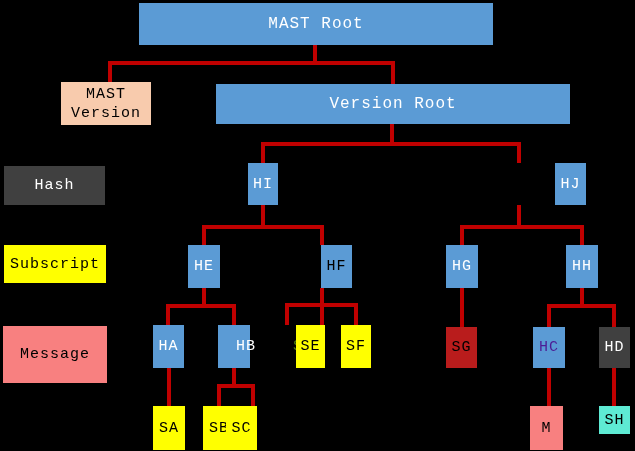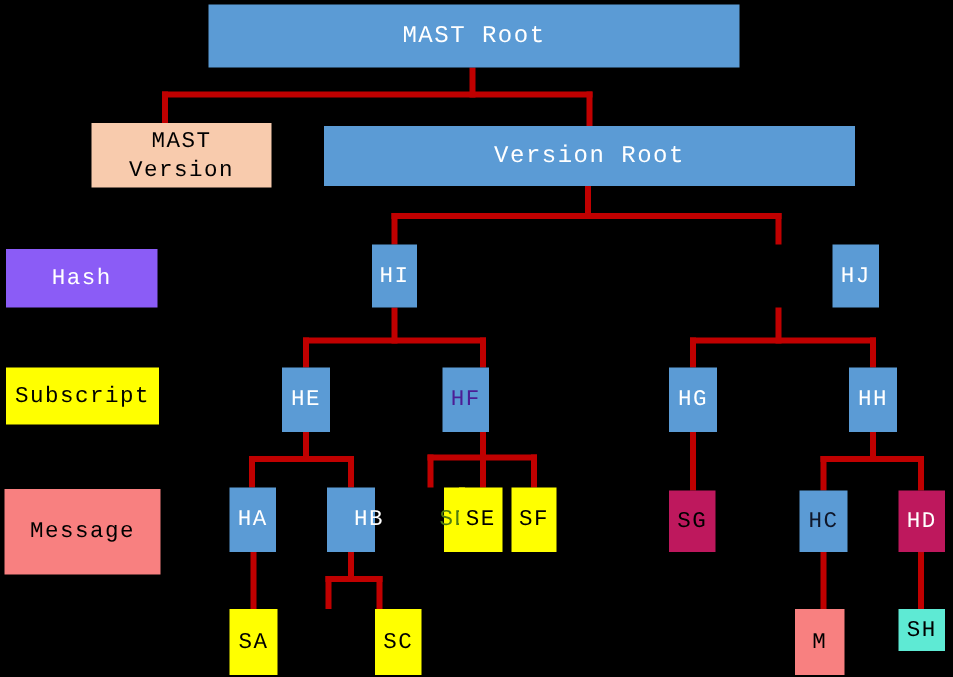--- a/index.html
+++ b/index.html
@@ -65,37 +65,38 @@
     <div class="line" style="left: 547px; top: 304px; width: 4px; height: 23px; background: rgb(192, 0, 0);"></div>
     <div class="line" style="left: 612px; top: 304px; width: 4px; height: 23px; background: rgb(192, 0, 0);"></div>
     <div class="line" style="left: 167px; top: 368px; width: 4px; height: 38px; background: rgb(192, 0, 0);"></div>
     <div class="line" style="left: 232px; top: 368px; width: 4px; height: 20px; background: rgb(192, 0, 0);"></div>
     <div class="line" style="left: 217px; top: 384px; width: 38px; height: 4px; background: rgb(192, 0, 0);"></div>
     <div class="line" style="left: 217px; top: 384px; width: 4px; height: 22px; background: rgb(192, 0, 0);"></div>
     <div class="line" style="left: 251px; top: 384px; width: 4px; height: 22px; background: rgb(192, 0, 0);"></div>
     <div class="line" style="left: 547px; top: 368px; width: 4px; height: 38px; background: rgb(192, 0, 0);"></div>
     <div class="line" style="left: 612px; top: 368px; width: 4px; height: 38px; background: rgb(192, 0, 0);"></div>
     <div class="node big" style="left: 139px; top: 3px; width: 354px; height: 42px; background: rgb(91, 155, 213); color: rgb(255, 255, 255);">MAST Root</div>
-    <div class="node" style="left: 61px; top: 82px; width: 120px; height: 43px; background: rgb(248, 203, 173); color: rgb(0, 0, 0);">MAST
+    <div class="node" style="left: 61px; top: 82px; width: 90px; height: 43px; background: rgb(248, 203, 173); color: rgb(0, 0, 0);">MAST
 Version</div>
     <div class="node big" style="left: 216px; top: 84px; width: 354px; height: 40px; background: rgb(91, 155, 213); color: rgb(255, 255, 255);">Version Root</div>
-    <div class="node" style="left: 4px; top: 166px; width: 101px; height: 39px; background: #8b5cf6; color: rgb(255, 255, 255);">Hash</div>
+    <div class="node" style="left: 4px; top: 166px; width: 101px; height: 39px; background: #404040; color: rgb(255, 255, 255);">Hash</div>
     <div class="node" style="left: 248px; top: 163px; width: 30px; height: 42px; background: rgb(91, 155, 213); color: rgb(255, 255, 255);">HI</div>
     <div class="node" style="left: 507px; top: 163px; width: 31px; height: 42px; background: rgb(91, 155, 213); color: rgb(255, 255, 255); margin-left: 48px;">HJ</div>
     <div class="node" style="left: 4px; top: 245px; width: 102px; height: 38px; background: rgb(255, 255, 0); color: rgb(0, 0, 0);">Subscript</div>
     <div class="node" style="left: 188px; top: 245px; width: 32px; height: 43px; background: rgb(91, 155, 213); color: rgb(255, 255, 255);">HE</div>
-    <div class="node" style="left: 295px; top: 245px; width: 31px; height: 43px; background: rgb(91, 155, 213); color: #4c1d95;">HF</div>
+    <div class="node" style="left: 321px; top: 245px; width: 31px; height: 43px; background: rgb(91, 155, 213); color: #000000;">HF</div>
     <div class="node" style="left: 446px; top: 245px; width: 32px; height: 43px; background: rgb(91, 155, 213); color: rgb(255, 255, 255);">HG</div>
     <div class="node" style="left: 566px; top: 245px; width: 32px; height: 43px; background: rgb(91, 155, 213); color: rgb(255, 255, 255);">HH</div>
     <div class="node" style="left: 3px; top: 326px; width: 104px; height: 57px; background: rgb(248, 128, 128); color: rgb(0, 0, 0);">Message</div>
     <div class="node" style="left: 153px; top: 325px; width: 31px; height: 43px; background: rgb(91, 155, 213); color: rgb(255, 255, 255);">HA</div>
     <div class="node" style="left: 218px; top: 325px; width: 32px; height: 43px; background: rgb(91, 155, 213); color: rgb(255, 255, 255); padding-left: 24px;">HB</div>
     <div class="node" style="left: 272px; top: 325px; width: 14px; height: 43px; background: rgb(255, 255, 0); color: #4d7c0f; margin-left: 24px;">SD</div>
-    <div class="node" style="left: 306px; top: 325px; width: 29px; height: 43px; background: rgb(255, 255, 0); color: rgb(0, 0, 0);">SE</div>
+    <div class="node" style="left: 296px; top: 325px; width: 29px; height: 43px; background: rgb(255, 255, 0); color: rgb(0, 0, 0);">SE</div>
     <div class="node" style="left: 341px; top: 325px; width: 30px; height: 43px; background: rgb(255, 255, 0); color: rgb(0, 0, 0);">SF</div>
-    <div class="node" style="left: 446px; top: 327px; width: 31px; height: 41px; background: #be185d; color: rgb(0, 0, 0);">SG</div>
-    <div class="node" style="left: 533px; top: 327px; width: 32px; height: 41px; background: rgb(91, 155, 213); color: #0f172a;">HC</div>
-    <div class="node" style="left: 599px; top: 327px; width: 31px; height: 41px; background: #be185d; color: rgb(255, 255, 255);">HD</div>
+    <div class="node" style="left: 446px; top: 327px; width: 31px; height: 41px; background: #b91c1c; color: rgb(0, 0, 0);">SG</div>
+    <div class="node" style="left: 533px; top: 327px; width: 32px; height: 41px; background: rgb(91, 155, 213); color: #4c1d95;">HC</div>
+    <div class="node" style="left: 599px; top: 327px; width: 31px; height: 41px; background: #404040; color: rgb(255, 255, 255);">HD</div>
     <div class="node" style="left: 153px; top: 406px; width: 32px; height: 44px; background: rgb(255, 255, 0); color: rgb(0, 0, 0);">SA</div>
-    <div class="node" style="left: 250px; top: 406px; width: 31px; height: 44px; background: rgb(255, 255, 0); color: rgb(0, 0, 0);">SC</div>
+    <div class="node" style="left: 203px; top: 406px; width: 32px; height: 44px; background: rgb(255, 255, 0); color: rgb(0, 0, 0);">SB</div>
+    <div class="node" style="left: 226px; top: 406px; width: 31px; height: 44px; background: rgb(255, 255, 0); color: rgb(0, 0, 0);">SC</div>
     <div class="node" style="left: 530px; top: 406px; width: 33px; height: 44px; background: rgb(248, 128, 128); color: rgb(0, 0, 0);">M</div>
     <div class="node" style="left: 599px; top: 406px; width: 31px; height: 28px; background: #5eead4; color: rgb(0, 0, 0);">SH</div>
   </div>
 
 </body></html>

